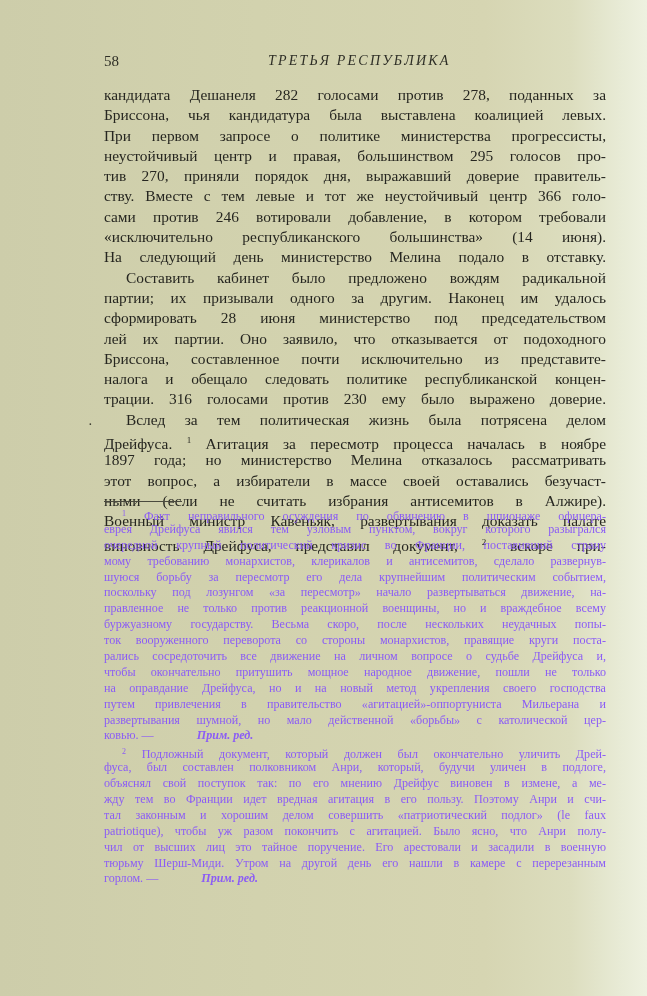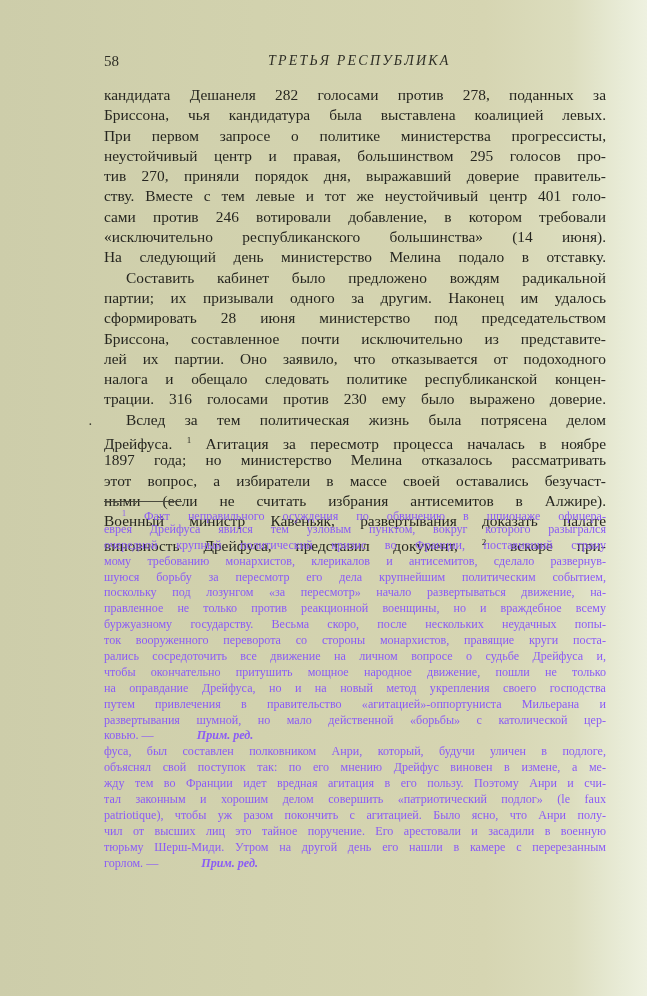--- a/index.html
+++ b/index.html
@@ -122,29 +122,29 @@
     <span class="page-number">58</span>
     <span class="running-title">ТРЕТЬЯ РЕСПУБЛИКА</span>
   </div>
 
   <div class="main-text">
     <div class="main-line">кандидата Дешанеля 282 голосами против 278, поданных за</div>
     <div class="main-line">Бриссона, чья кандидатура была выставлена коалицией левых.</div>
     <div class="main-line">При первом запросе о политике министерства прогрессисты,</div>
     <div class="main-line">неустойчивый центр и правая, большинством 295 голосов про-</div>
     <div class="main-line">тив 270, приняли порядок дня, выражавший доверие правитель-</div>
-    <div class="main-line">ству. Вместе с тем левые и тот же неустойчивый центр 401 голо-</div>
+    <div class="main-line">ству. Вместе с тем левые и тот же неустойчивый центр 366 голо-</div>
     <div class="main-line">сами против 246 вотировали добавление, в котором требовали</div>
     <div class="main-line">«исключительно республиканского большинства» (14 июня).</div>
     <div class="main-line">На следующий день министерство Мелина подало в отставку.</div>
     <div class="main-line indent">Составить кабинет было предложено вождям радикальной</div>
     <div class="main-line">партии; их призывали одного за другим. Наконец им удалось</div>
     <div class="main-line">сформировать 28 июня министерство под председательством</div>
+    <div class="main-line">лей их партии. Оно заявило, что отказывается от подоходного</div>
     <div class="main-line">Бриссона, составленное почти исключительно из представите-</div>
-    <div class="main-line">лей их партии. Оно заявило, что отказывается от подоходного</div>
     <div class="main-line">налога и обещало следовать политике республиканской концен-</div>
     <div class="main-line">трации. 316 голосами против 230 ему было выражено доверие.</div>
     <div class="main-line indent">Вслед за тем политическая жизнь была потрясена делом</div>
     <div class="main-line">
       <span>Дрейфуса.</span>
       <span class="sup">1</span>
       <span>Агитация за пересмотр процесса началась в ноябре</span>
     </div>
     <div class="main-line">1897 года; но министерство Мелина отказалось рассматривать</div>
     <div class="main-line">этот вопрос, а избиратели в массе своей оставались безучаст-</div>
@@ -180,20 +180,24 @@
       <div class="fn-line">на оправдание Дрейфуса, но и на новый метод укрепления своего господства</div>
       <div class="fn-line">путем привлечения в правительство «агитацией»-оппортуниста Мильерана и</div>
       <div class="fn-line">развертывания шумной, но мало действенной «борьбы» с католической цер-</div>
       <div class="fn-line last">
         <span>ковью. —</span>
         <span class="ital">Прим. ред.</span>
       </div>
     </div>
 
     <div>
+      <div class="fn-line indent">
+        <span class="fn-sup">2</span>
+        <span>Подложный документ, который должен был окончательно уличить Дрей-</span>
+      </div>
       <div class="fn-line">фуса, был составлен полковником Анри, который, будучи уличен в подлоге,</div>
       <div class="fn-line">объяснял свой поступок так: по его мнению Дрейфус виновен в измене, а ме-</div>
       <div class="fn-line">жду тем во Франции идет вредная агитация в его пользу. Поэтому Анри и счи-</div>
       <div class="fn-line">тал законным и хорошим делом совершить «патриотический подлог» (le faux</div>
       <div class="fn-line">patriotique), чтобы уж разом покончить с агитацией. Было ясно, что Анри полу-</div>
       <div class="fn-line">чил от высших лиц это тайное поручение. Его арестовали и засадили в военную</div>
       <div class="fn-line">тюрьму Шерш-Миди. Утром на другой день его нашли в камере с перерезанным</div>
       <div class="fn-line last">
         <span>горлом. —</span>
         <span class="ital">Прим. ред.</span>

